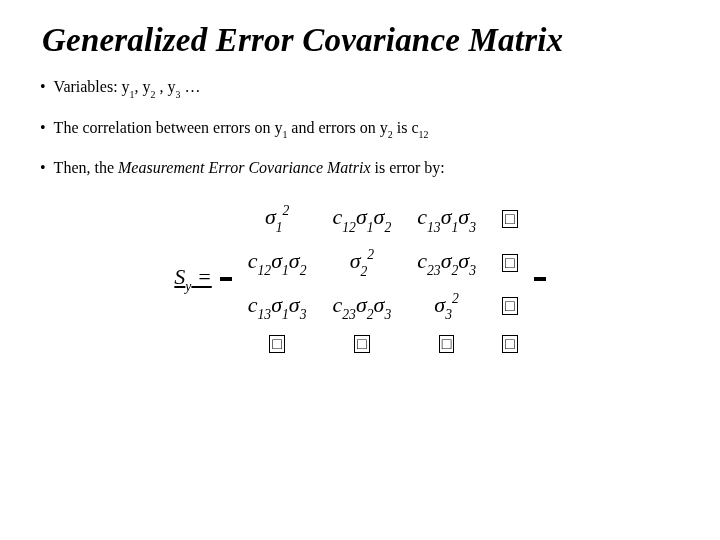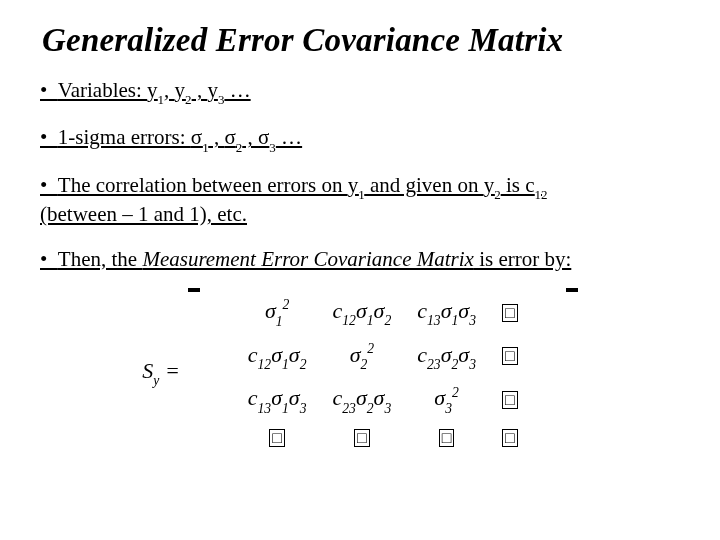--- a/index.html
+++ b/index.html
@@ -18,42 +18,42 @@
     padding: 22px 40px 10px 40px;
   }
   .title {
     font-style: italic;
     font-weight: bold;
     font-size: 33px;
     margin: 0 0 18px 2px;
     letter-spacing: 0.2px;
   }
   .bullets {
-    font-size: 21px;
+    font-size: 16px;
     line-height: 1.25;
-    text-decoration: underline;
   }
   .bullets p {
     margin: 0 0 18px 0;
   }
   .sub1 { font-size: 62%; vertical-align: sub; position: relative; top: 0.15em; }
   .ital { font-style: italic; }
 
   
   .matrix-wrap {
     display: flex;
     align-items: center;
     justify-content: center;
     margin-top: 12px;
     font-style: italic;
     font-size: 22px;
   }
   .lhs {
     margin-right: 8px;
     white-space: nowrap;
+    text-decoration: underline;
   }
   .bracket {
     font-style: normal;
     display: inline-block;
     width: 14px;
     position: relative;
   }
   .bracket .v {
     position: absolute;
     top: 0;
@@ -69,22 +69,21 @@
   }
   .bl .v { left: 0; }
   .bl .ht { top: 0; left: 0; }
   .bl .hb { bottom: 0; left: 0; }
   .br .v { right: 0; }
   .br .ht { top: 0; right: 0; }
   .br .hb { bottom: 0; right: 0; }
 
   .grid-and-brackets {
     display: flex;
-    align-items: flex-start;
-    gap: 32px;
+    align-items: center;
   }
   .mgrid {
     display: grid;
     grid-template-columns: repeat(4, auto);
     grid-template-rows: repeat(4, auto);
     column-gap: 26px;
     row-gap: 14px;
     padding: 8px 14px;
     align-items: center;
     justify-items: center;
@@ -108,26 +107,23 @@
 
 <div class="slide">
   <h1 class="title">Generalized Error Covariance Matrix</h1>
 
   <div class="bullets">
 
     <p>
       •&nbsp;&nbsp;<span>Variables:  </span><span>y</span><span class="sub1">1</span><span>,  </span><span>y</span><span class="sub1">2</span><span> , </span><span>y</span><span class="sub1">3</span><span> …</span>
     </p>
 
-    <p>
-      •&nbsp;&nbsp;<span>1-sigma errors: </span><span>σ</span><span class="sub1">1</span><span> , </span><span>σ</span><span class="sub1">2</span><span> , </span><span>σ</span><span class="sub1">3</span><span> …</span>
-    </p>
 
     <p>
-      •&nbsp;&nbsp;<span>The correlation between errors on </span><span>y</span><span class="sub1">1</span><span> and given on </span><span>y</span><span class="sub1">2</span><span> is c</span><span class="sub1">12</span><br><span> (between – 1 and 1), etc.</span>
+      •&nbsp;&nbsp;<span>The correlation between errors on </span><span>y</span><span class="sub1">1</span><span> and errors on </span><span>y</span><span class="sub1">2</span><span> is c</span><span class="sub1">12</span><br>
     </p>
 
     <p>
       •&nbsp;&nbsp;<span>Then, the </span><span class="ital">Measurement Error Covariance Matrix</span><span> is error by:</span>
     </p>
 
   </div>
 
   <div class="matrix-wrap">
     <span class="lhs">

